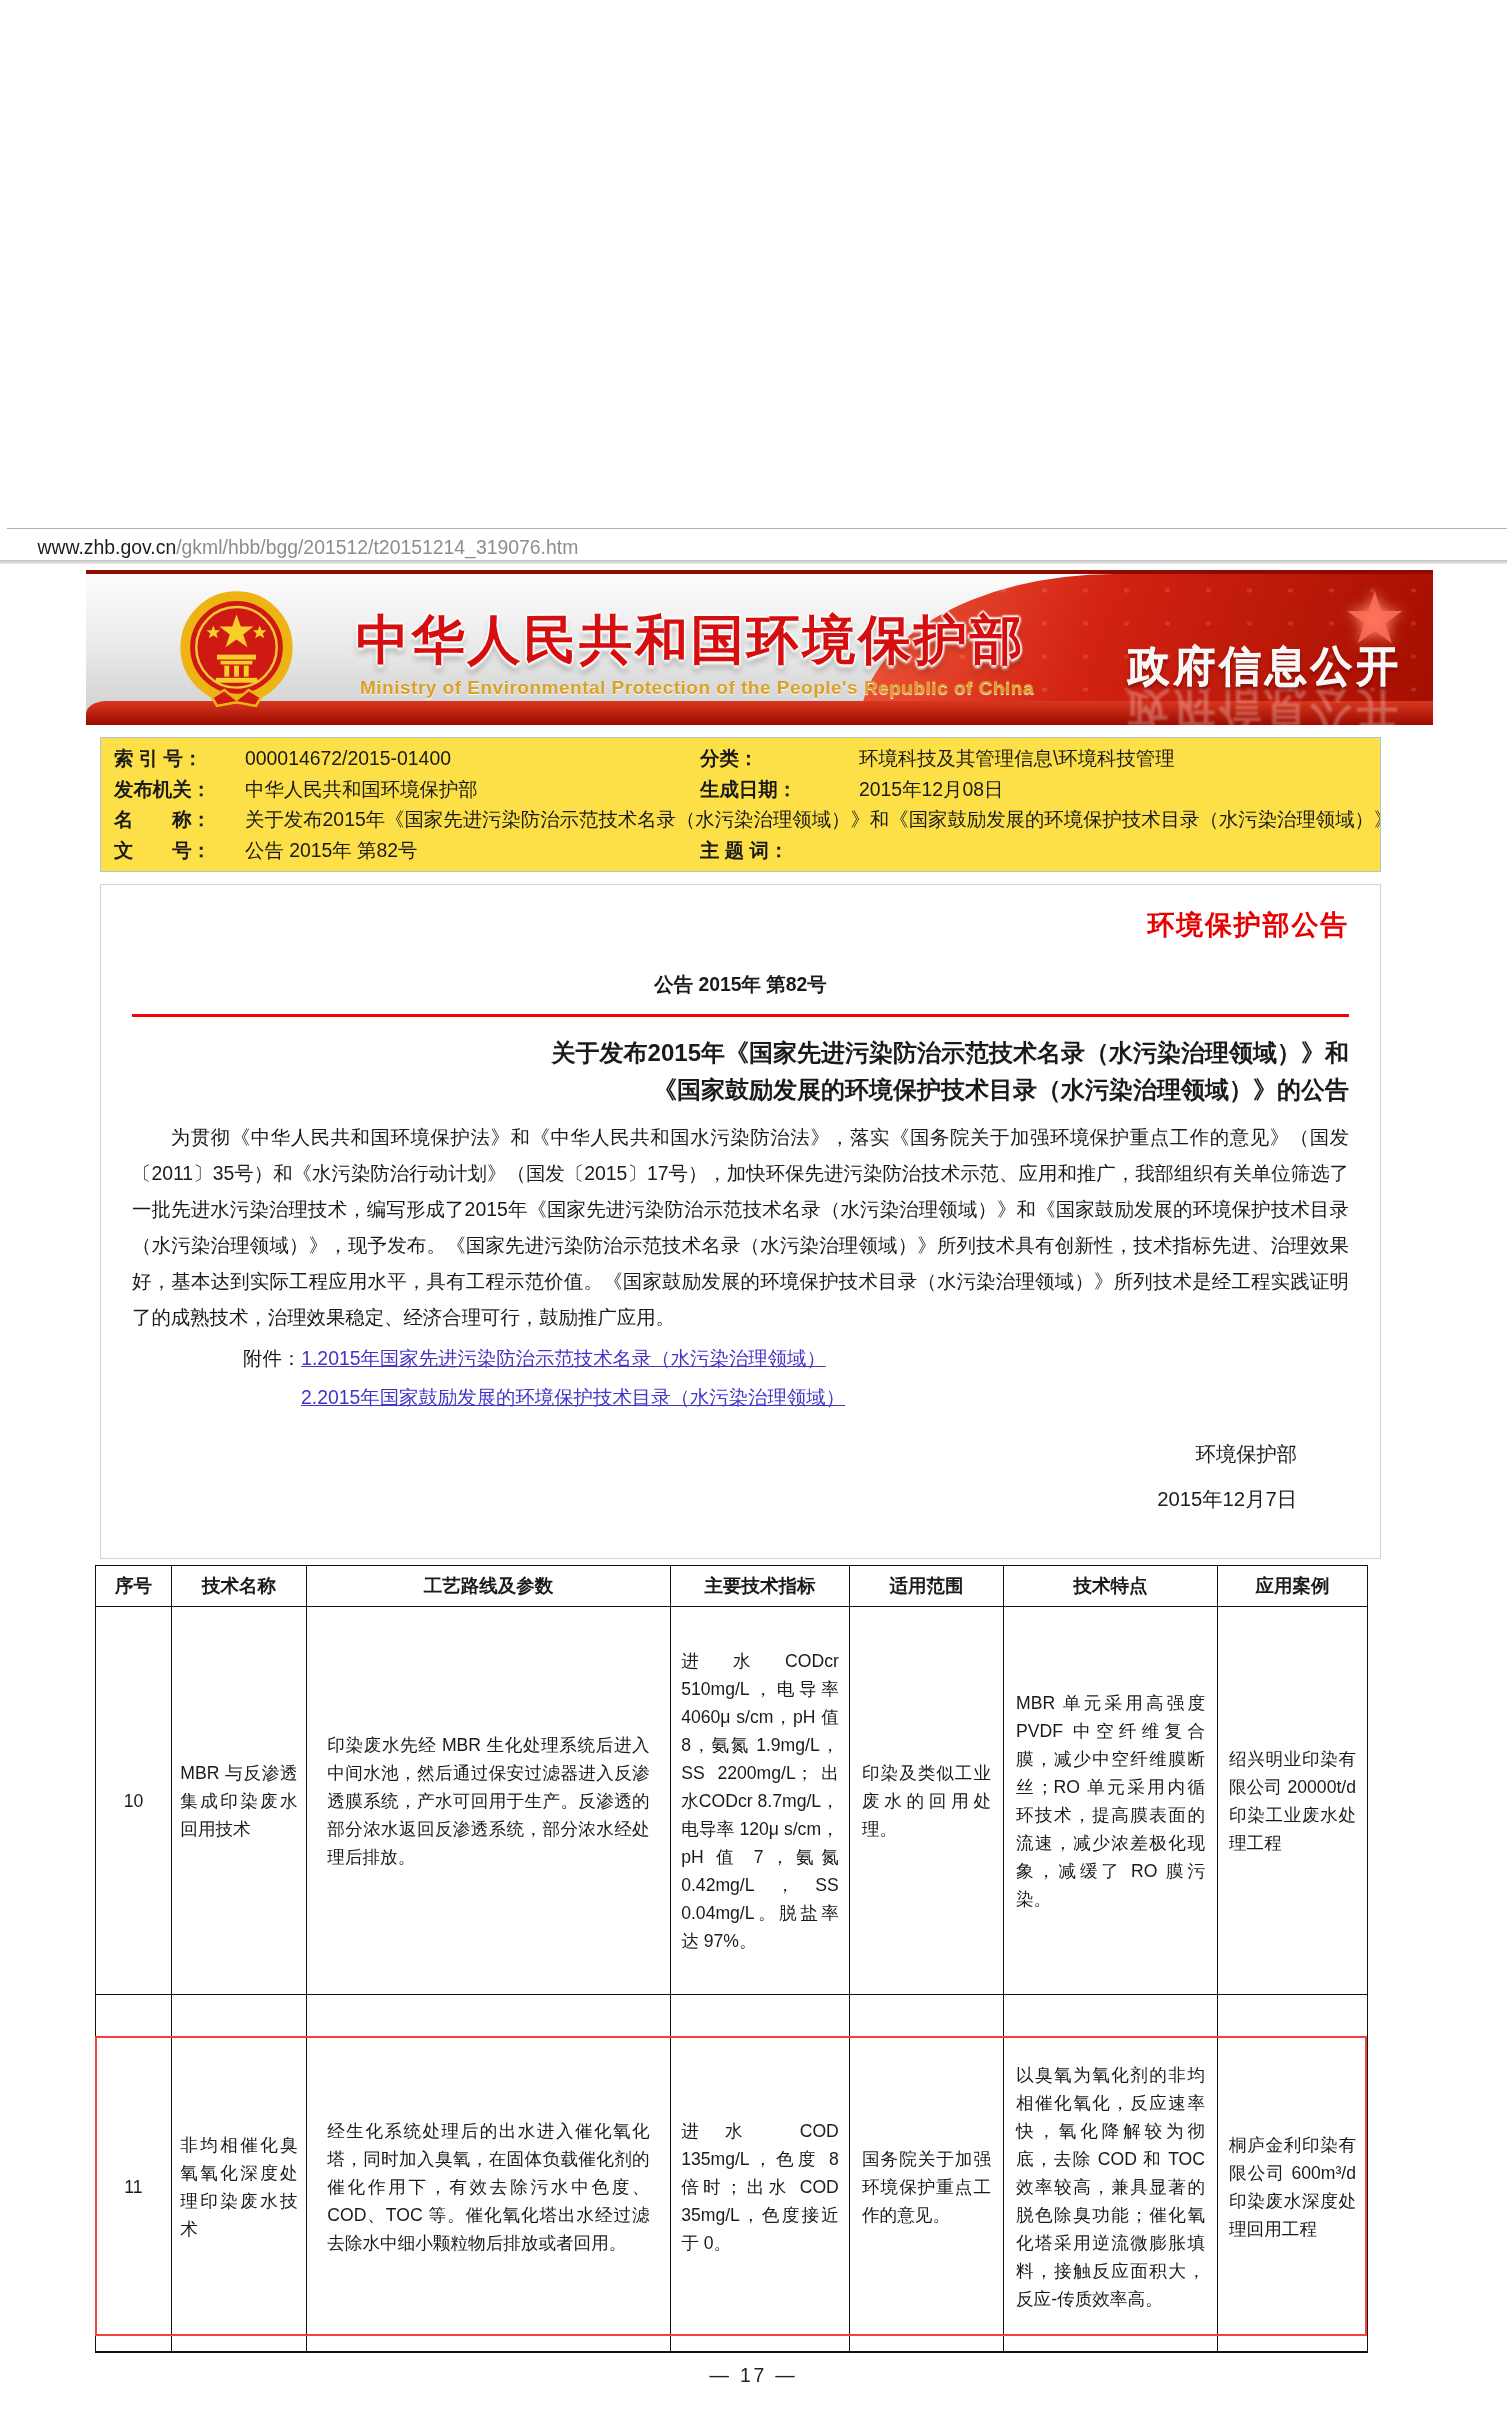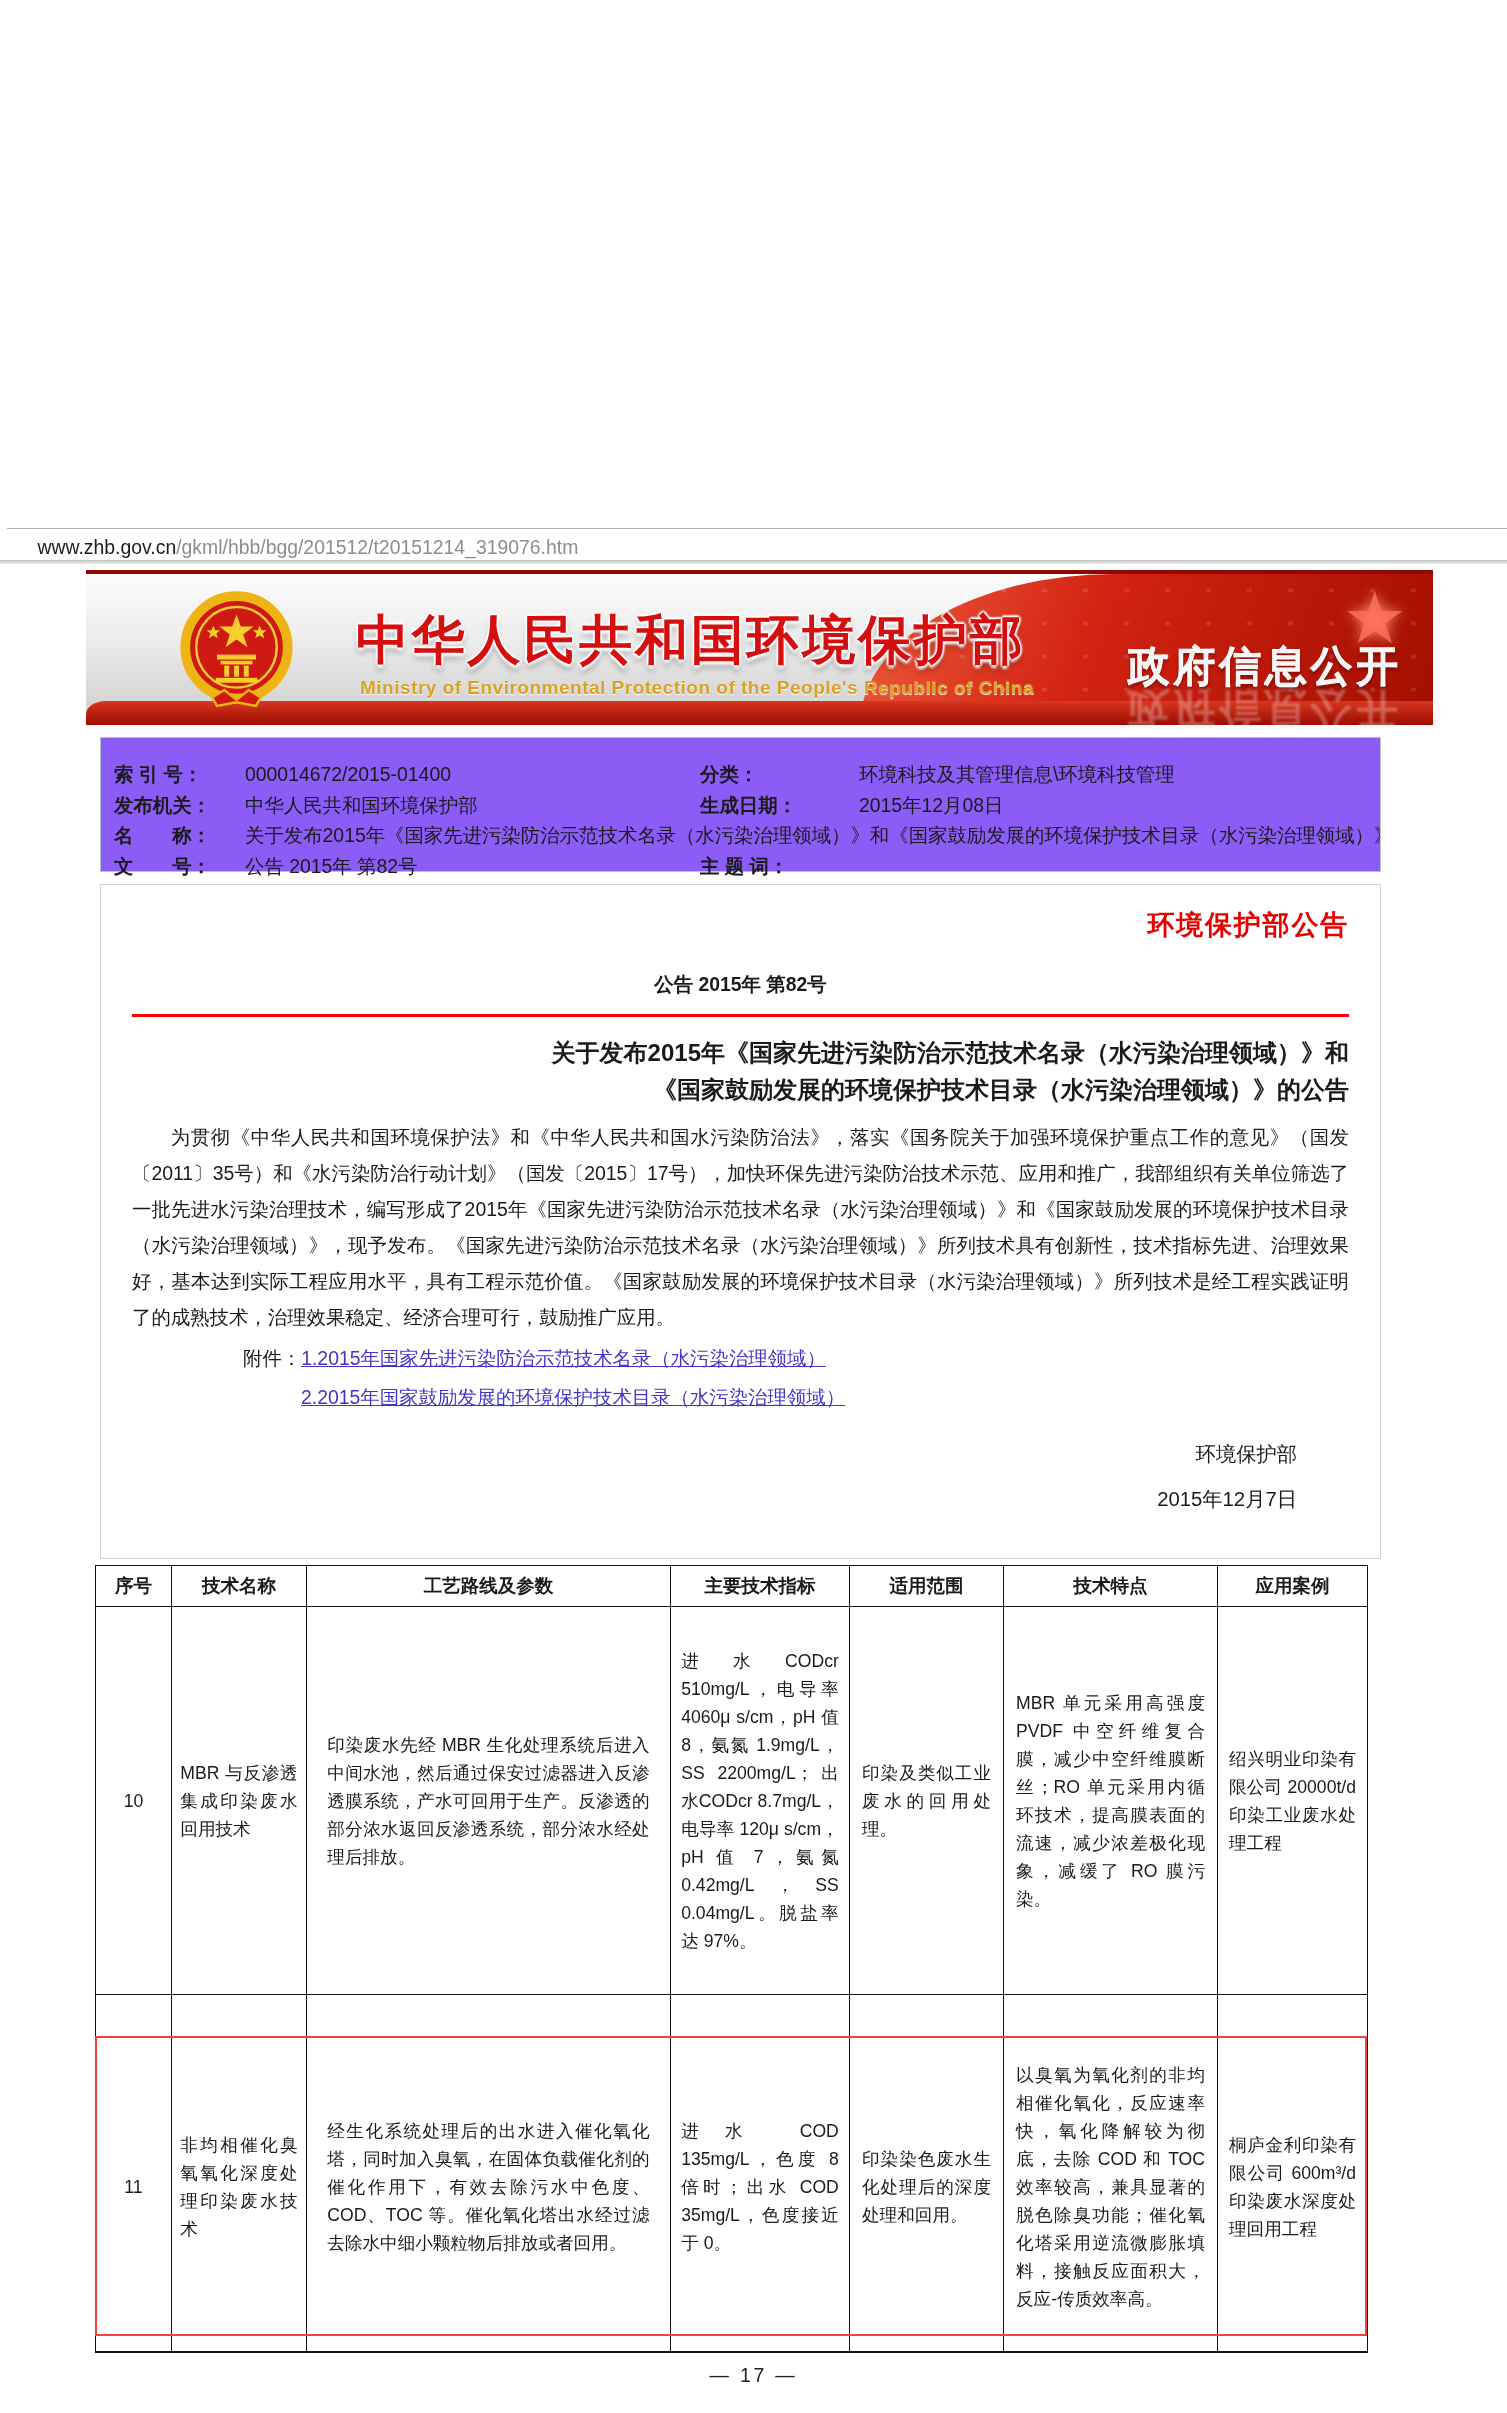--- a/index.html
+++ b/index.html
@@ -38,21 +38,21 @@
                filter:blur(0.9px); pointer-events:none; }
   .emblem { position:absolute; left:81px; top:20.3px; width:139px; height:122px; }
   .title-cn { position:absolute; left:270px; top:35px; font-size:53px; font-weight:bold; color:#d50f0f;
               letter-spacing:2.8px;
               text-shadow:-1.8px 0 1.8px #fff,1.8px 0 1.8px #fff,0 -1.8px 1.8px #fff,0 2.8px 2.8px #fff,0 5.5px 6.5px rgba(0,0,0,.28); }
   .title-en { position:absolute; left:274px; top:107px; font-size:19px; font-weight:bold; color:#d9a125;
               letter-spacing:0.5px; text-shadow:0 0.9px 0.9px #fff; }
 
   
   .meta-box { position:absolute; left:100px; top:737px; width:1281px; height:135px;
-              border:0.9px solid #b9c2cc; background:#8b5cf6; padding:21px 0 0 13px; }
+              border:0.9px solid #b9c2cc; background:#fde047; padding:5px 0 0 13px; }
   .meta-grid { display:grid; grid-template-columns:131px 455px 159px 1fr; font-size:19.4px; line-height:30.5px; }
   .meta-label { font-weight:bold; white-space:nowrap; }
   .meta-value { white-space:nowrap; overflow:hidden; }
   .meta-span3 { grid-column:2 / 5; }
 
   
   .doc-box { position:absolute; left:100px; top:884px; width:1281px; height:675px;
              border:0.9px solid #d2d2d2; background:#fff; padding:0 31px; }
   .doc-heading { margin-top:22px; text-align:right; font-size:27px; font-weight:bold; color:#e60000;
                  letter-spacing:1.8px; }
@@ -205,21 +205,21 @@
             <td></td>
             <td></td>
             <td></td>
             <td></td>
           </tr>
           <tr>
             <td class="c-no">11</td>
             <td class="c-name">非均相催化臭氧氧化深度处理印染废水技术</td>
             <td class="c-process">经生化系统处理后的出水进入催化氧化塔，同时加入臭氧，在固体负载催化剂的催化作用下，有效去除污水中色度、COD、TOC 等。催化氧化塔出水经过滤去除水中细小颗粒物后排放或者回用。</td>
             <td class="c-ind">进水 COD 135mg/L，色度 8 倍时；出水 COD 35mg/L，色度接近于 0。</td>
-            <td class="c-scope">印染染色废水生化处理后的深度处理和回用。</td>
+            <td class="c-scope">国务院关于加强环境保护重点工作的意见。</td>
             <td class="c-feat">以臭氧为氧化剂的非均相催化氧化，反应速率快，氧化降解较为彻底，去除 COD 和 TOC 效率较高，兼具显著的脱色除臭功能；催化氧化塔采用逆流微膨胀填料，接触反应面积大，反应-传质效率高。</td>
             <td class="c-case">桐庐金利印染有限公司 600m³/d 印染废水深度处理回用工程</td>
           </tr>
           <tr>
             <td></td>
             <td></td>
             <td></td>
             <td></td>
             <td></td>
             <td></td>

